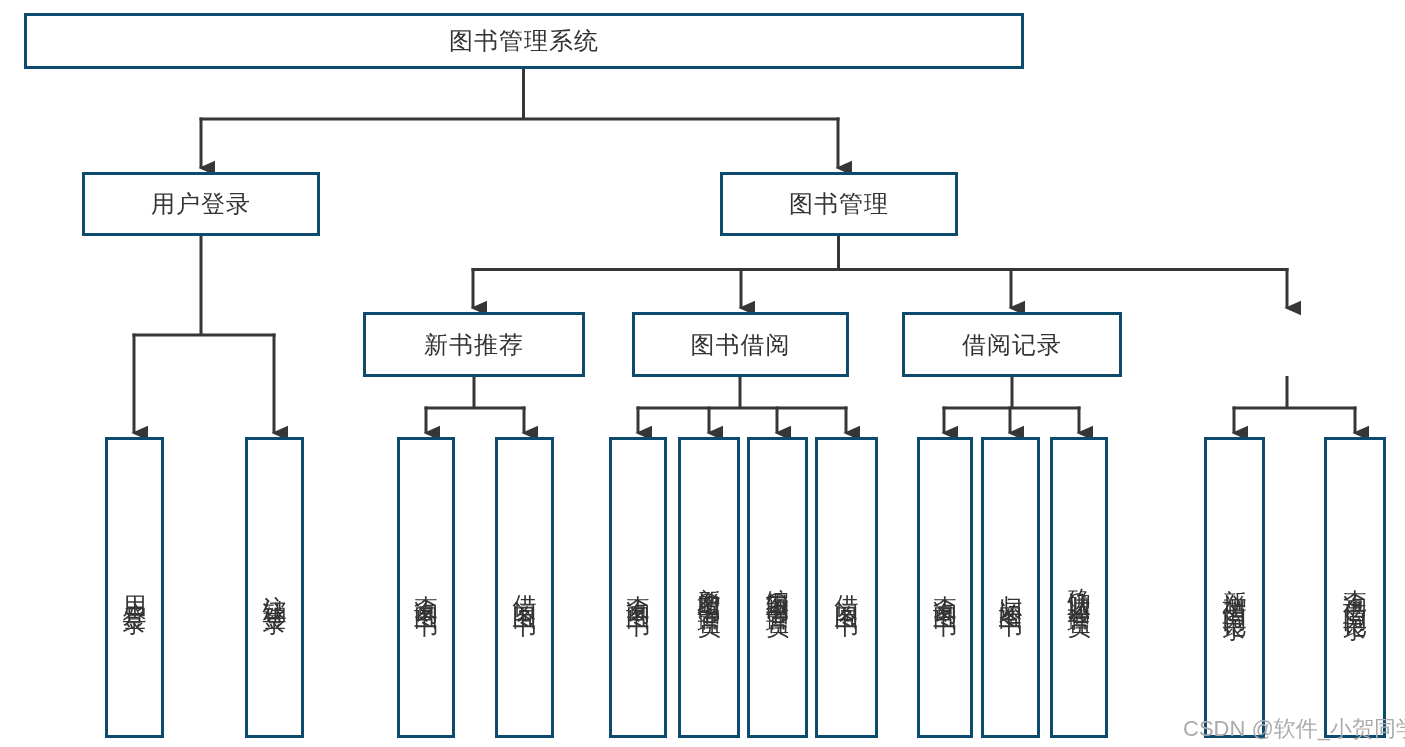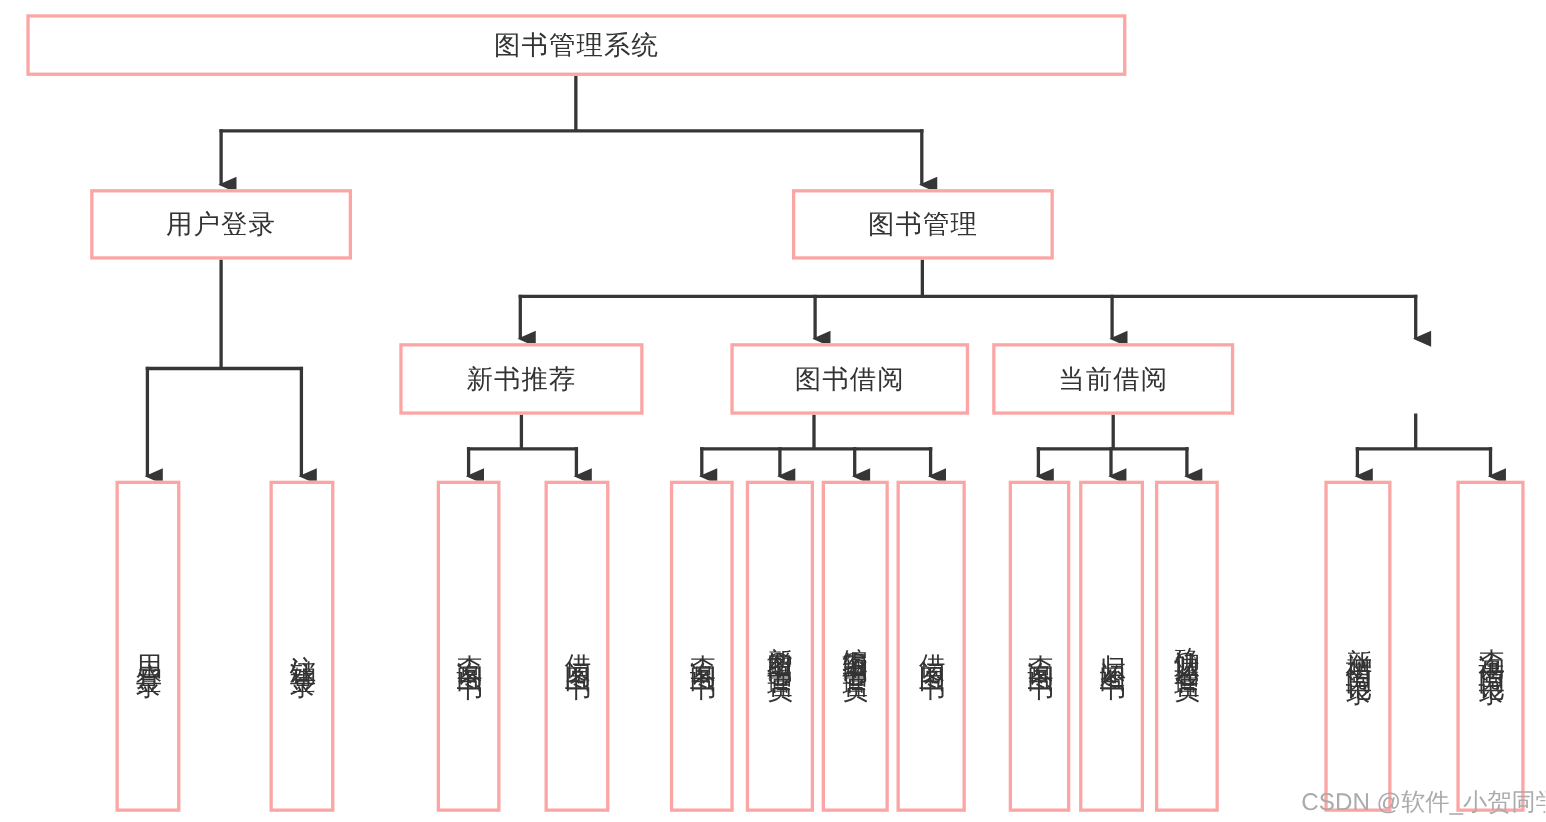--- a/index.html
+++ b/index.html
@@ -14,21 +14,21 @@
   }
   #wires {
     position: absolute;
     left: 0; top: 0;
     width: 1405px; height: 747px;
   }
   .box {
     position: absolute;
     box-sizing: border-box;
     background: #ffffff;
-    border: 3px solid #fca5a5;
+    border: 3px solid #0c4a6e;
     display: flex;
     align-items: center;
     justify-content: center;
     font-size: 24px;
     letter-spacing: 1px;
     color: #333333;
     white-space: nowrap;
   }
   .vbox span {
     writing-mode: vertical-rl;
@@ -103,25 +103,25 @@
   <div class="box" style="left:82px; top:172px; width:238px; height:64px;">
     <span>用户登录</span>
   </div>
   <div class="box" style="left:720px; top:172px; width:238px; height:64px;">
     <span>图书管理</span>
   </div>
 
   <div class="box" style="left:363px; top:312px; width:222px; height:65px;">
     <span>新书推荐</span>
   </div>
-  <div class="box" style="left:632px; top:312px; width:217px; height:65px;margin-left:32px;">
+  <div class="box" style="left:632px; top:312px; width:217px; height:65px;">
     <span>图书借阅</span>
   </div>
   <div class="box" style="left:902px; top:312px; width:220px; height:65px;">
-    <span>当前借阅</span>
+    <span>借阅记录</span>
   </div>
 
   <div class="box vbox" style="left:105px; top:437px; width:59px; height:301px;">
     <span>用户登录</span>
   </div>
   <div class="box vbox" style="left:245px; top:437px; width:59px; height:301px;">
     <span>注销登录</span>
   </div>
 
   <div class="box vbox" style="left:397px; top:437px; width:58px; height:301px;">

